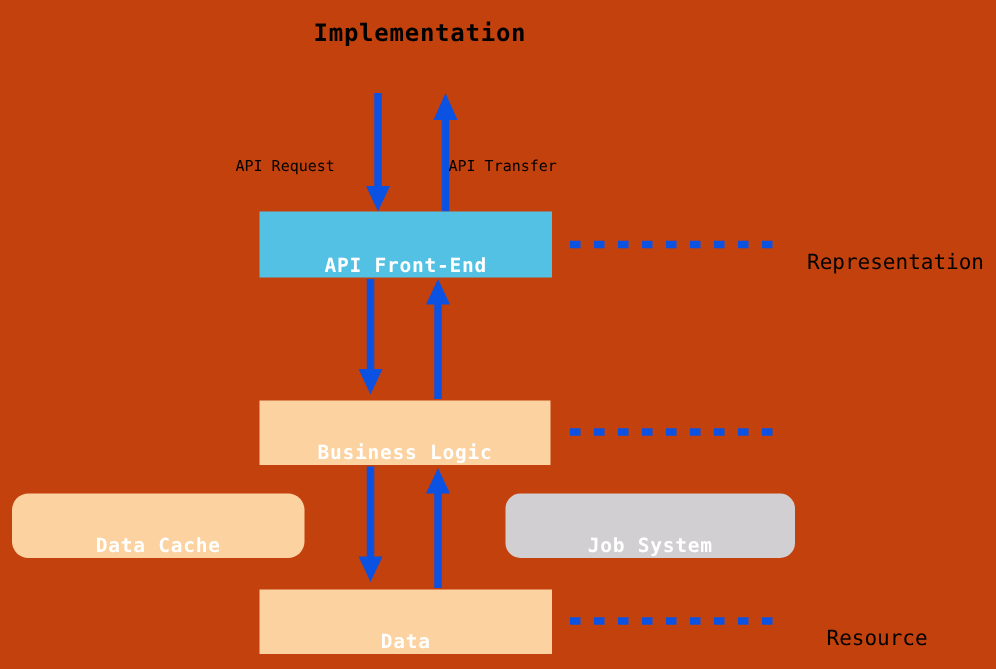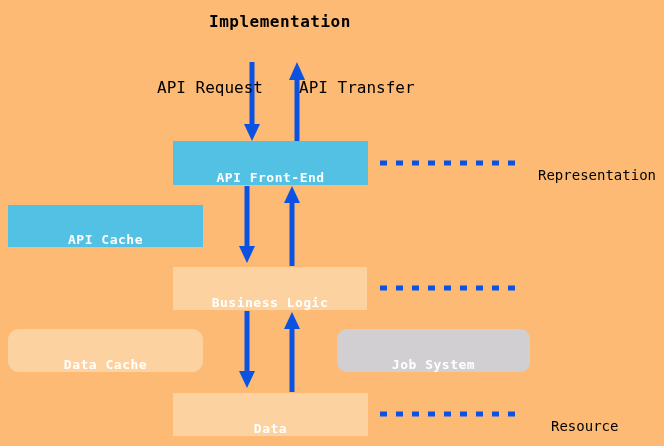--- a/index.html
+++ b/index.html
@@ -1,20 +1,20 @@
 <!DOCTYPE html>
 <html><head>
 <meta charset="utf-8">
 <style>
   html,body { margin:0; padding:0; background:#ffffff; }
   .canvas {
     position: relative;
     width: 664px;
     height: 446px;
-    background: #fdba74;
+    background: #c2410c;
     font-family: "DejaVu Sans Mono", "Liberation Mono", monospace;
     overflow: hidden;
   }
   .overlay {
     position: absolute;
     left: 0; top: 0;
     width: 664px; height: 446px;
   }
   .title {
     position: absolute;
@@ -37,22 +37,22 @@
     white-space: nowrap;
   }
   .box-api-front-end { left:173px; top:141px; width:195px; height:44px; }
   .box-api-cache     { left:8px;   top:205px; width:195px; height:42px; }
   .box-business-logic{ left:173px; top:267px; width:194px; height:43px; }
   .box-data-cache    { left:8px;   top:329px; width:195px; height:43px; }
   .box-job-system    { left:337px; top:329px; width:193px; height:43px; }
   .box-data          { left:173px; top:393px; width:195px; height:43px; }
   .flow-label {
     position: absolute;
-    top: 80px;
-    font-size: 16px;
+    top: 104px;
+    font-size: 10px;
     line-height: 16px;
     color: #000000;
     white-space: nowrap;
   }
   .flow-label.request  { left: 157px; }
   .flow-label.response { left: 299px; }
   .layer-label {
     position: absolute;
     font-size: 14px;
     line-height: 16px;
@@ -105,23 +105,20 @@
     <line x1="380" y1="414" x2="523" y2="414" stroke-width="5" stroke-dasharray="7 9" stroke="#0C52E2"></line>
   </svg>
 
   <div class="flow-label request">API Request</div>
   <div class="flow-label response">API Transfer</div>
 
   <div class="box box-api-front-end" style="background: rgb(83, 193, 227);">
     <span>API Front-End</span>
   </div>
 
-  <div class="box box-api-cache" style="background: rgb(83, 193, 227);">
-    <span>API Cache</span>
-  </div>
 
   <div class="box box-business-logic" style="background: rgb(252, 210, 160);">
     <span>Business Logic</span>
   </div>
 
   <div class="box box-data-cache" style="background: rgb(252, 210, 160); border-radius: 11px;">
     <span>Data Cache</span>
   </div>
 
   <div class="box box-job-system" style="background: rgb(210, 207, 211); border-radius: 10px;">

